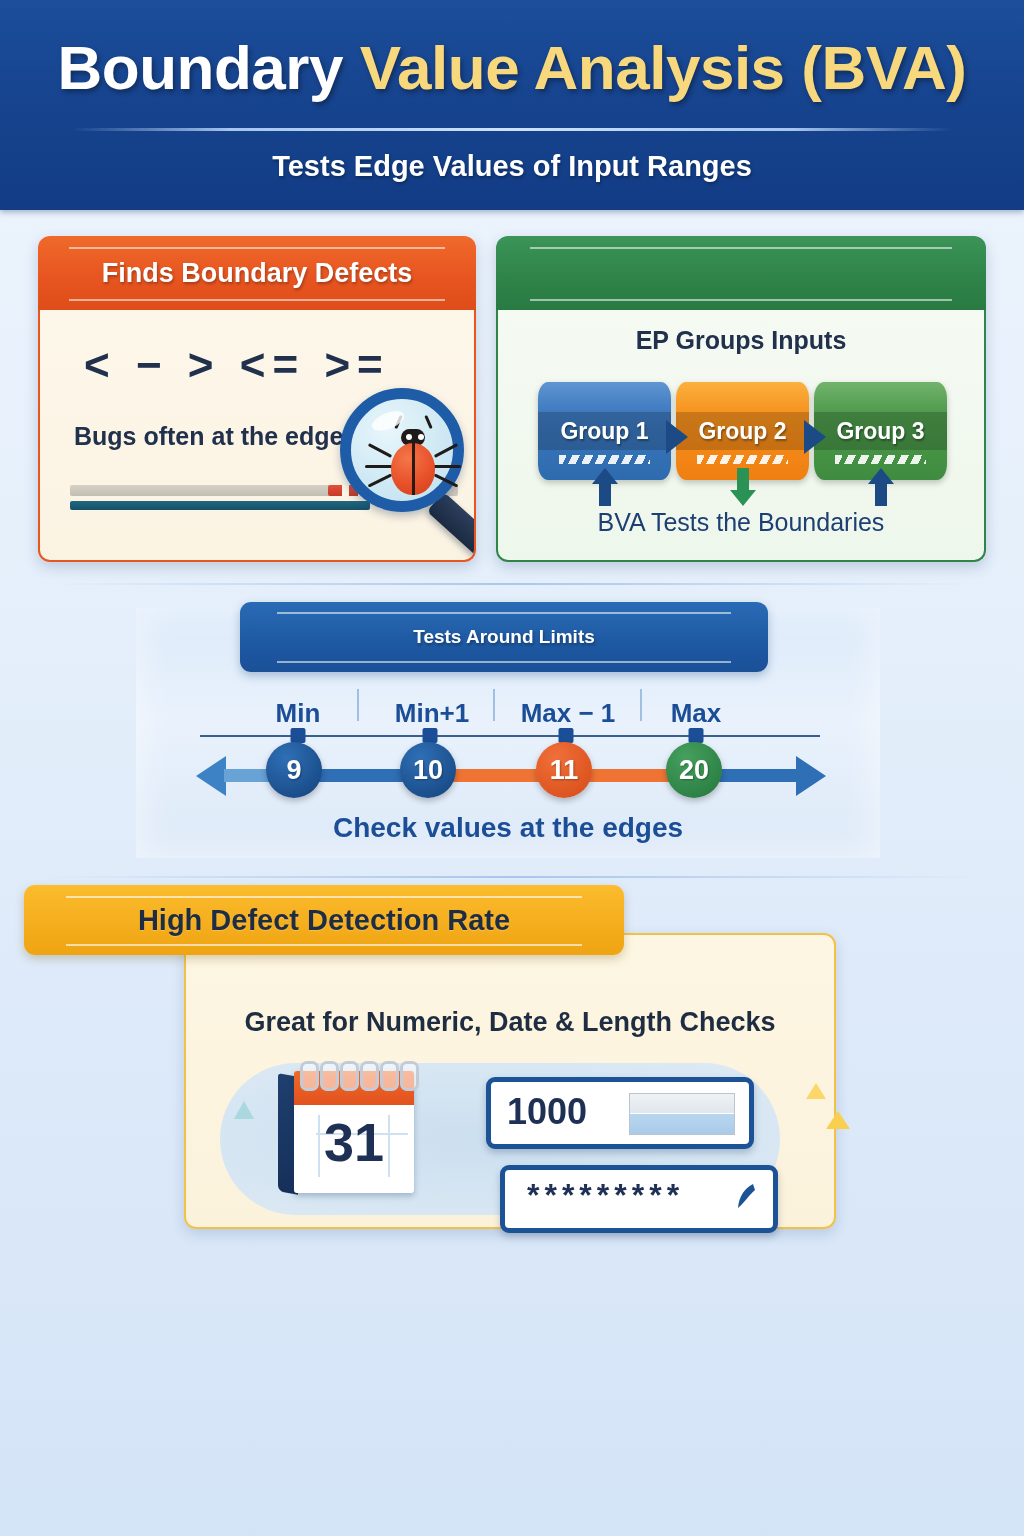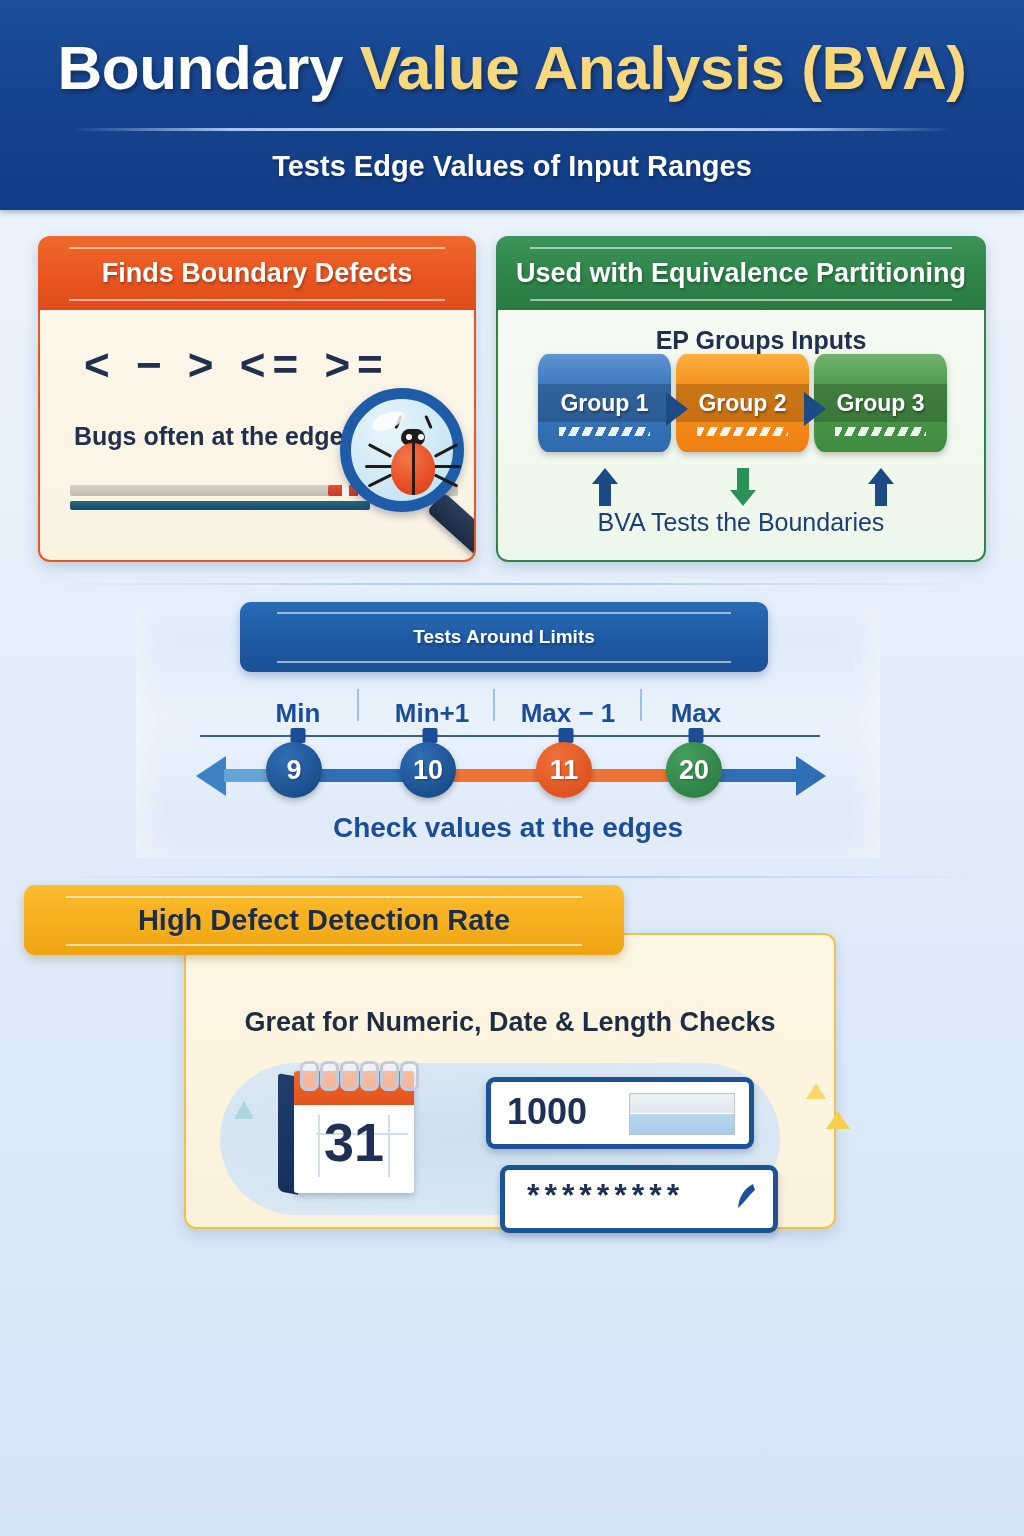--- a/index.html
+++ b/index.html
@@ -81,23 +81,23 @@
   }
   
   #card-ep{ left:496px; top:236px; width:490px; height:326px;
     box-shadow:0 5px 14px rgba(40,70,120,.22); }
   #card-ep .card-head{ background:linear-gradient(180deg,#3b9458 0%,#2f8449 55%,#287a42 100%); }
   #card-ep .card-body{ height:252px;
     background:linear-gradient(180deg,#f5faf2 0%,#eef7ec 100%);
     border:2px solid #2f8449; border-top:none; }
   .ep-title{
     position:absolute; left:0; top:16px; width:100%; text-align:center;
-    font-size:25px; font-weight:bold; color:#20304d;padding-left:20px;
-  }
-  .cyl-row{ position:absolute; left:40px; top:44px; width:410px; height:69px; }
+    font-size:25px; font-weight:bold; color:#20304d;
+  }
+  .cyl-row{ position:absolute; left:40px; top:72px; width:410px; height:69px; }
   .cyl{
     position:absolute; top:0; width:133px; height:98px; border-radius:10px/16px;
     display:flex; align-items:center; justify-content:center;
     box-shadow:0 3px 6px rgba(0,0,0,.22);
   }
   .cyl .glabel{ font-size:23px; font-weight:bold; color:#fff;
     text-shadow:1px 2px 2px rgba(0,0,0,.35); position:relative; z-index:3; }
   .cyl .band{ position:absolute; left:0; top:30px; width:100%; height:38px;
     background:rgba(0,0,0,.18); z-index:1; }
   .cyl .dash{ position:absolute; left:16%; bottom:16px; width:68%; height:9px;
@@ -307,21 +307,20 @@
         <div class="bug-split"></div>
         <div class="mag-gloss"></div>
       </div>
     </div>
   </div>
 </div>
 
 <div class="card" id="card-ep">
   <div class="card-head">
     <div class="head-rule-t"></div>
-    <span class="ttl">Used with Equivalence Partitioning</span>
     <div class="head-rule-b"></div>
   </div>
   <div class="card-body">
     <div class="ep-title">EP Groups Inputs</div>
 
     <div class="cyl-row">
       <div class="cyl cyl1">
         <div class="band"></div>
         <span class="glabel">Group 1</span>
         <div class="dash"></div>

